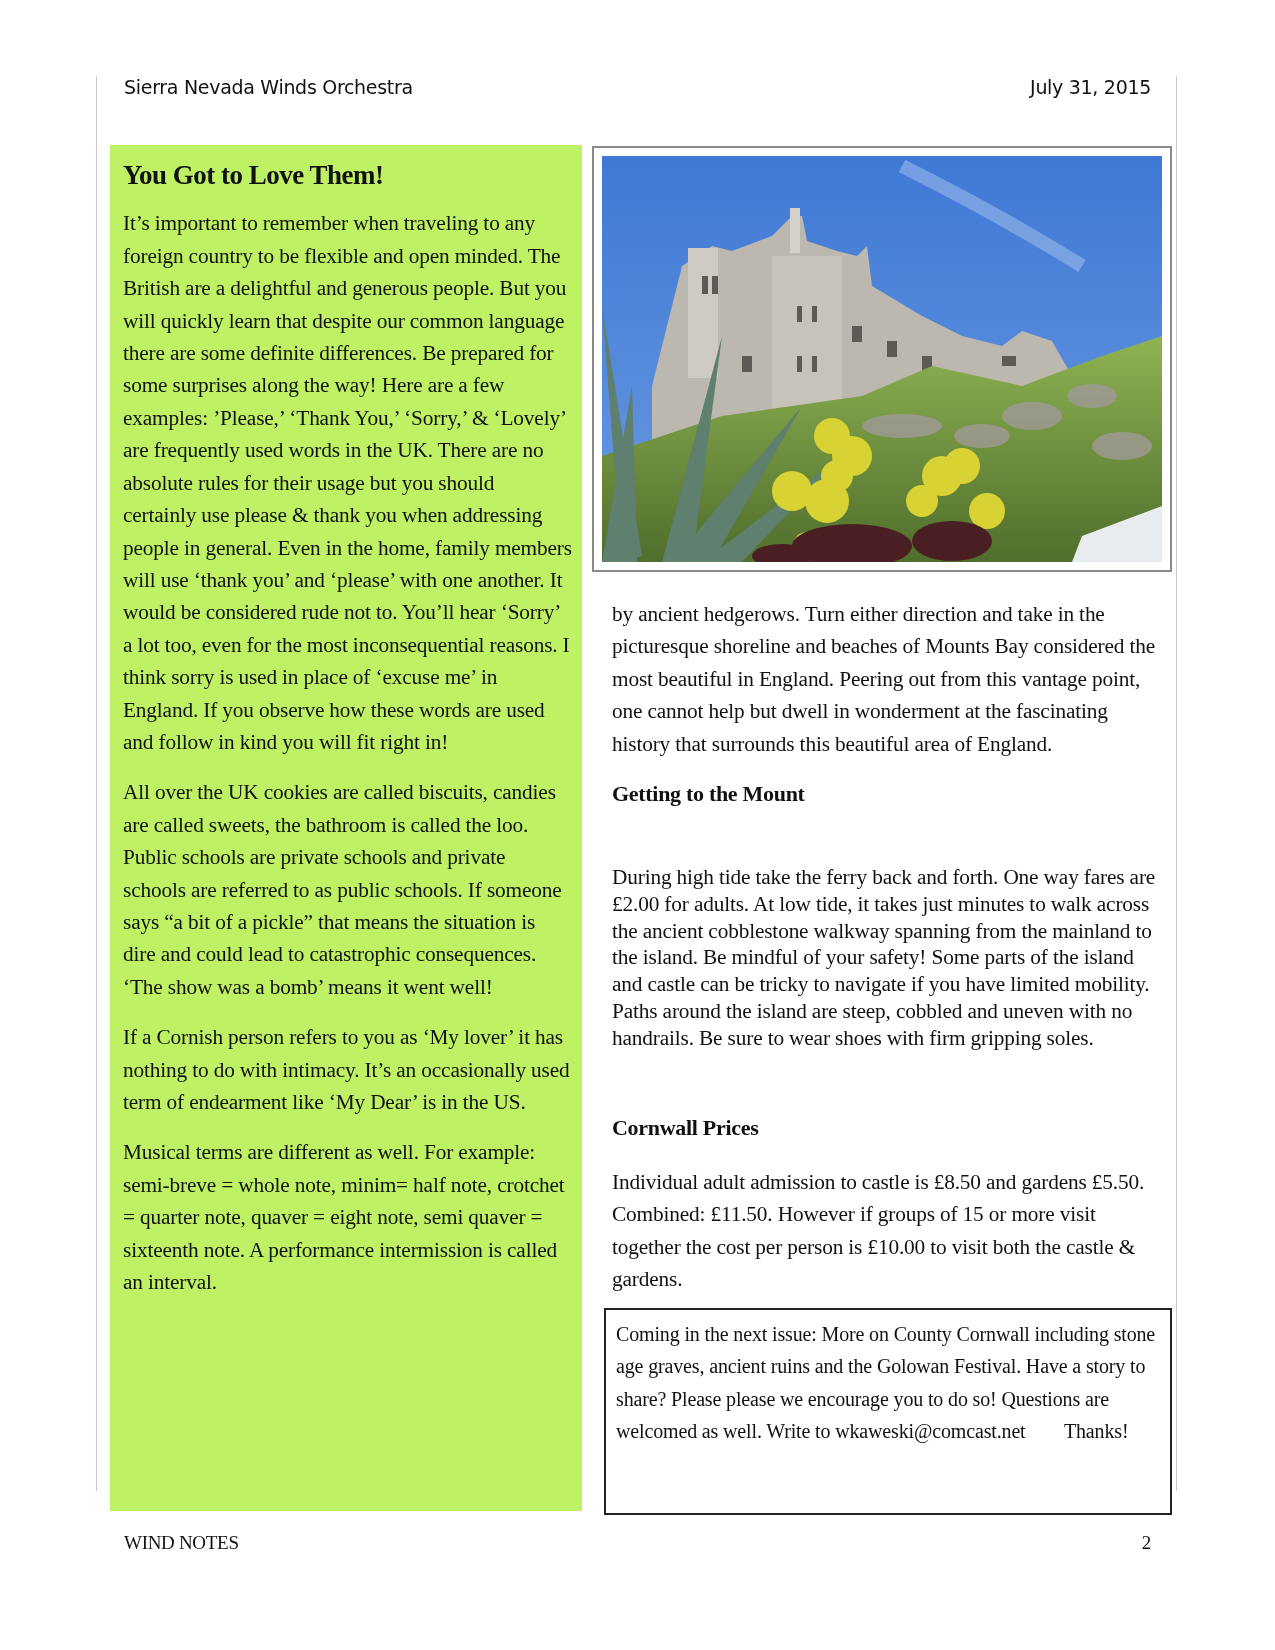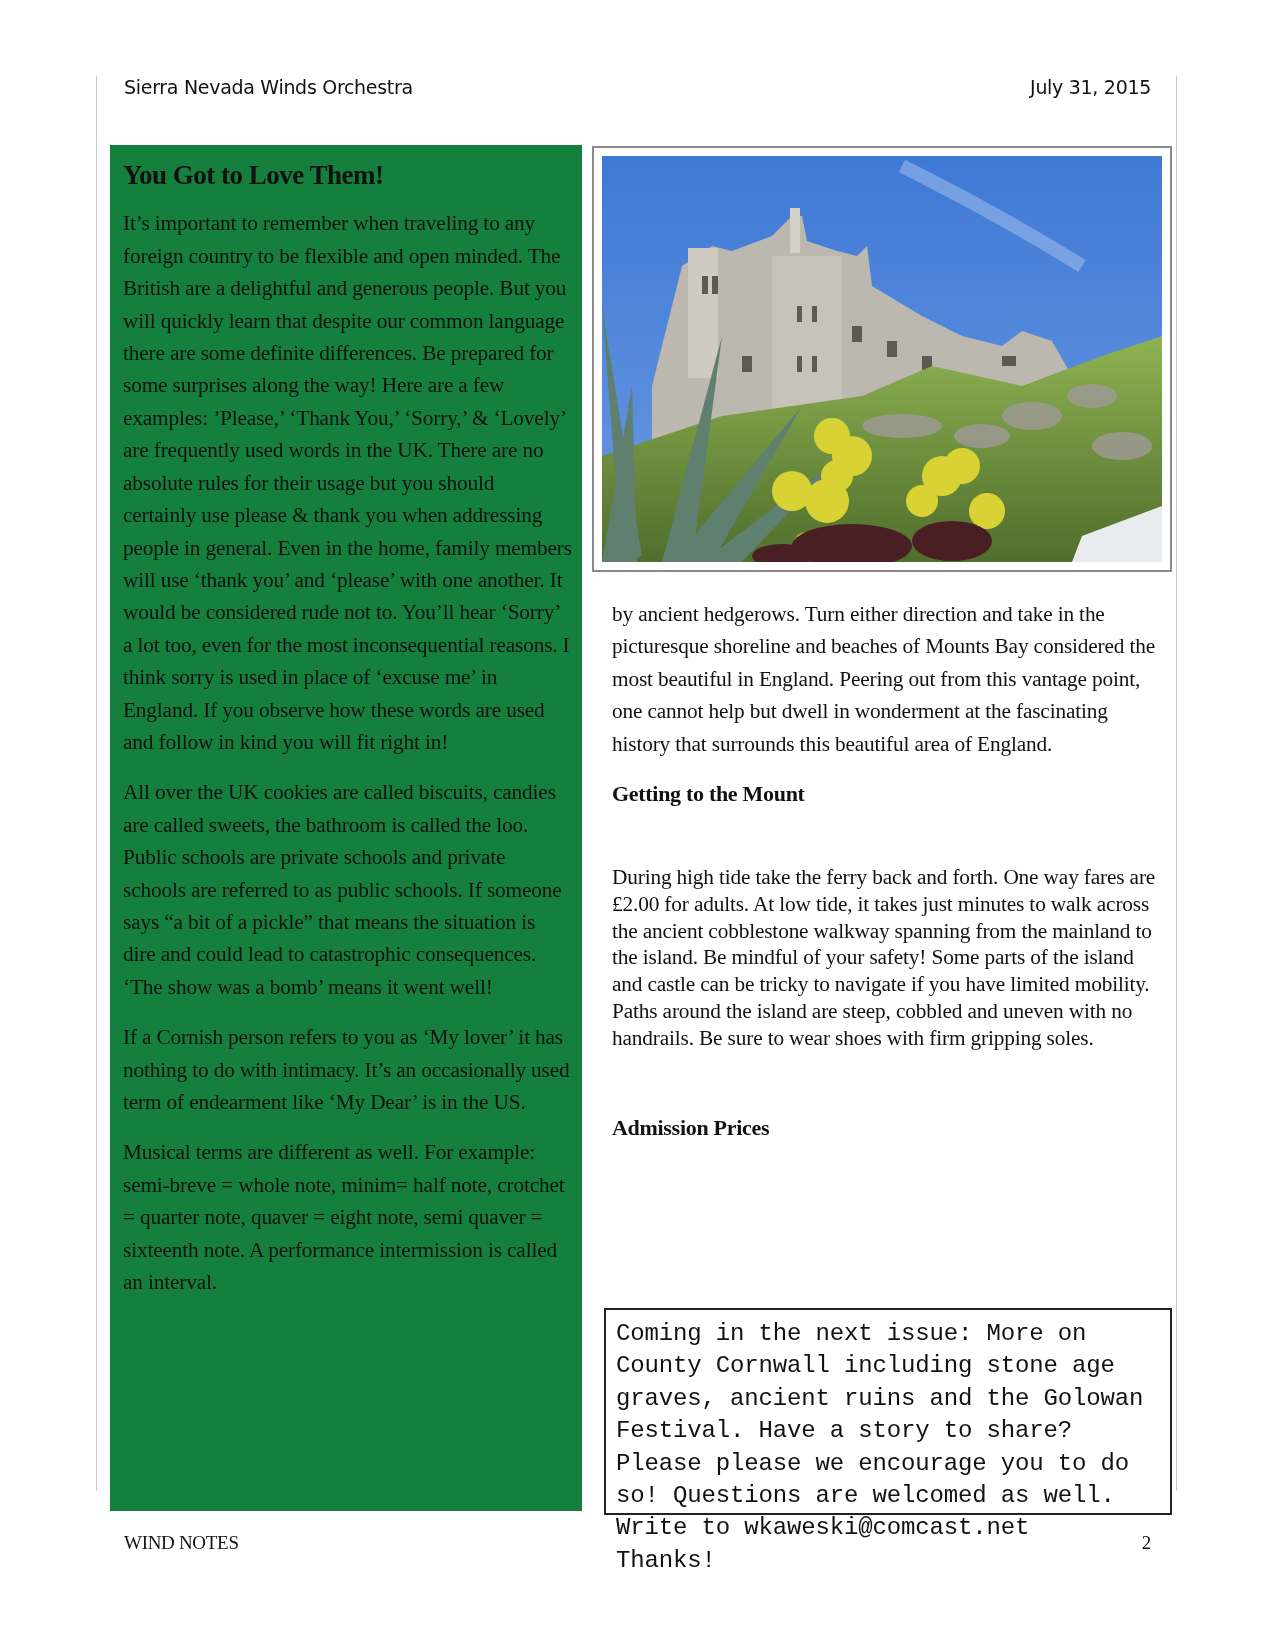--- a/index.html
+++ b/index.html
@@ -13,21 +13,21 @@
     .hdr { position: absolute; top: 76px; font-family: "DejaVu Sans", sans-serif; font-size: 19px; color: #111; letter-spacing: -0.3px; }
     .hdr.left  { left: 124px; }
     .hdr.right { right: 124px; }
 
     .ftr { position: absolute; top: 1532px; font-family: Liberation Serif, serif; font-size: 19px; color: #111; letter-spacing: -0.3px; }
     .ftr.left  { left: 124px; }
     .ftr.right { right: 124px; }
 
     .sidebar {
       position: absolute; left: 110px; top: 145px; width: 472px; height: 1366px;
-      background: #15803d; box-sizing: border-box; padding: 12px 10px 0 13px;
+      background: #bef264; box-sizing: border-box; padding: 12px 10px 0 13px;
       font-family: "Liberation Serif", "DejaVu Serif", serif; color: #111;
     }
     .sidebar h1 { margin: 0 0 14px 0; font-size: 27px; font-weight: bold; letter-spacing: -0.5px; line-height: 1.35; }
     .sidebar p { margin: 0 0 18px 0; font-size: 21.3px; line-height: 32.4px; letter-spacing: -0.15px; }
 
     .img-frame {
       position: absolute; left: 592px; top: 146px; width: 580px; height: 426px;
       box-sizing: border-box; border: 2px solid #8a8a8a; background: #fff; padding: 8px;
     }
     .photo { width: 100%; height: 100%; display: block; }
@@ -42,21 +42,21 @@
     .h-admission { top: 1115px; }
     .body-c { top: 1166px; }
     .body-c p { line-height: 32.4px; }
     .rcol h2 { margin: 0; font-size: 22px; font-weight: bold; letter-spacing: -0.3px; }
 
     .callout {
       position: absolute; left: 604px; top: 1308px; width: 568px; height: 207px;
       box-sizing: border-box; border: 2px solid #222; padding: 8px 10px 0 10px;
       font-family: "Liberation Serif", "DejaVu Serif", serif; color: #111;
     }
-    .callout p { margin: 0; font-size: 24px; line-height: 32.4px; letter-spacing: -0.15px; white-space: pre-wrap; font-family: Liberation Mono, monospace; }
+    .callout p { margin: 0; font-size: 20px; line-height: 32.4px; letter-spacing: -0.15px; white-space: pre-wrap; }
   </style>
 </head>
 <body>
 
 <div class="page">
   <div class="vline left"></div>
   <div class="vline right"></div>
 
   <div class="hdr left">Sierra Nevada Winds Orchestra</div>
   <div class="hdr right">July 31, 2015</div>
@@ -146,21 +146,24 @@
   </div>
 
   <div class="rcol h-getting">
     <h2>Getting to the Mount</h2>
   </div>
   <div class="rcol body-b">
     <p>During high tide take the ferry back and forth. One way fares are £2.00 for adults. At low tide, it takes just minutes to walk across the ancient cobblestone walkway spanning from the mainland to the island. Be mindful of your safety! Some parts of the island and castle can be tricky to navigate if you have limited mobility. Paths around the island are steep, cobbled and uneven with no handrails. Be sure to wear shoes with firm gripping soles.</p>
   </div>
 
   <div class="rcol h-admission">
-    <h2>Admission Prices</h2>
+    <h2>Cornwall Prices</h2>
+  </div>
+  <div class="rcol body-c">
+    <p>Individual adult admission to castle is £8.50 and gardens £5.50. Combined: £11.50. However if groups of 15 or more visit together the cost per person is £10.00 to visit both the castle &amp; gardens.</p>
   </div>
 
   <div class="callout">
     <p>Coming in the next issue: More on County Cornwall including stone age graves, ancient ruins and the Golowan Festival. Have a story to share? Please please we encourage you to do so! Questions are welcomed as well. Write to wkaweski@comcast.net        Thanks!</p>
   </div>
 
   <div class="ftr left">WIND NOTES</div>
   <div class="ftr right">2</div>
 </div>
 

